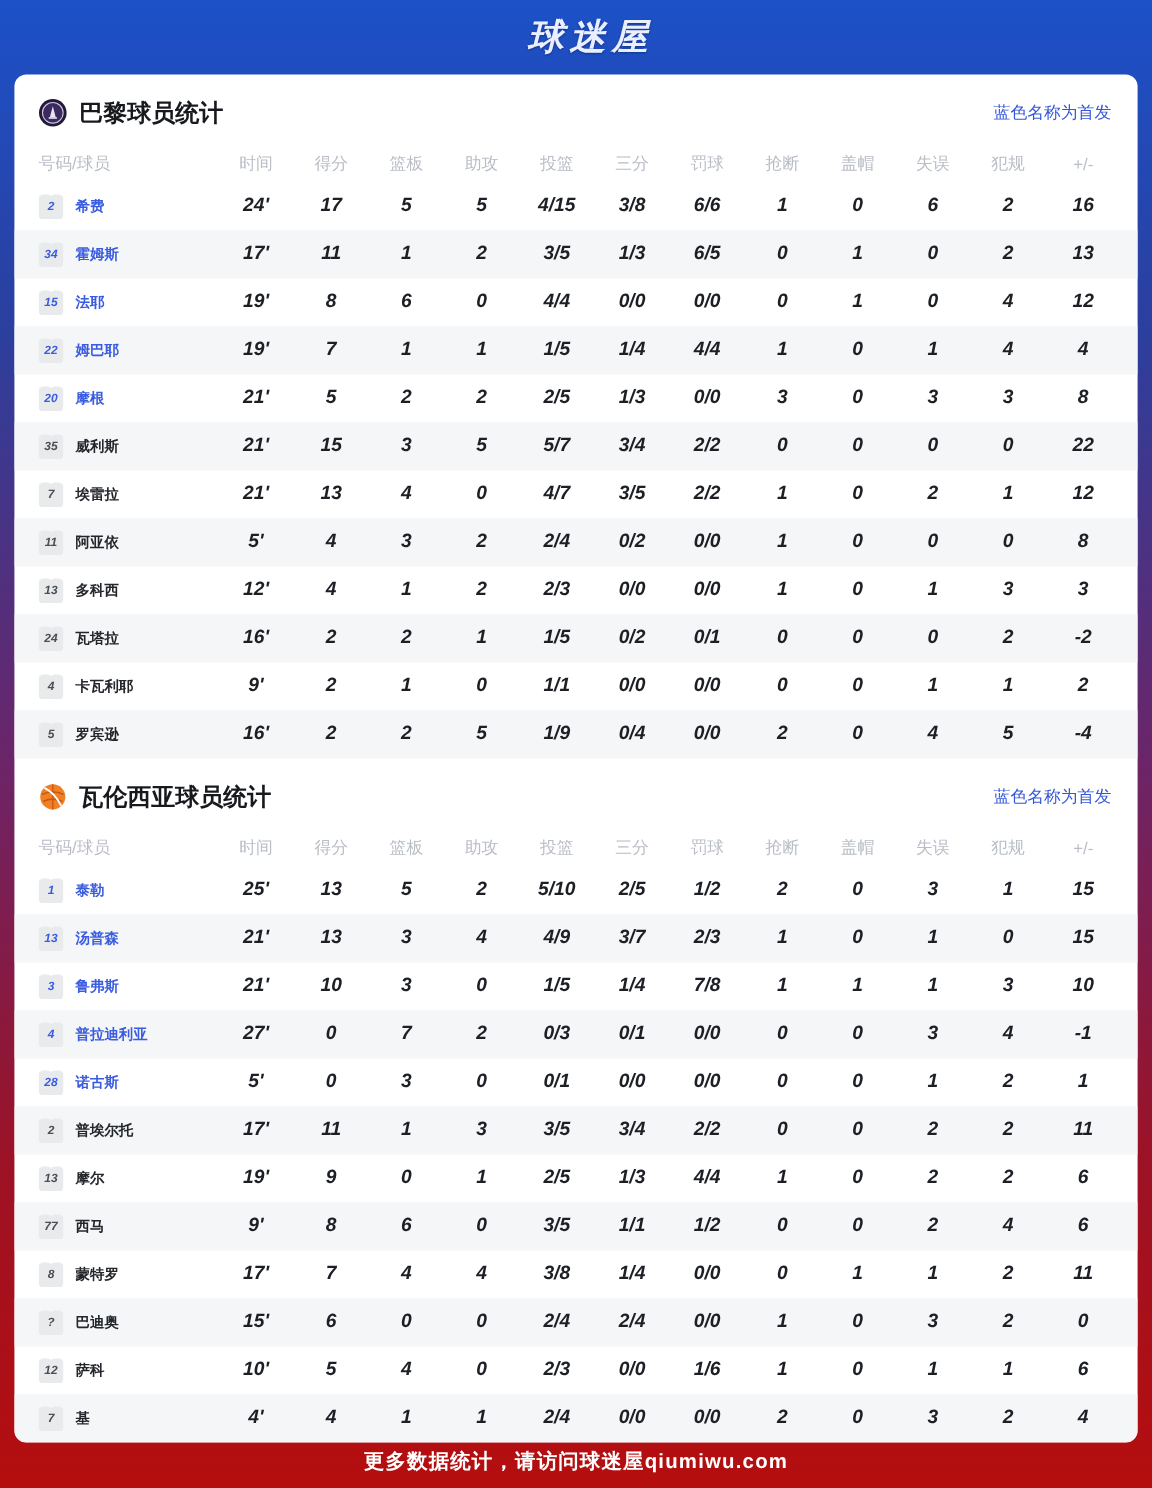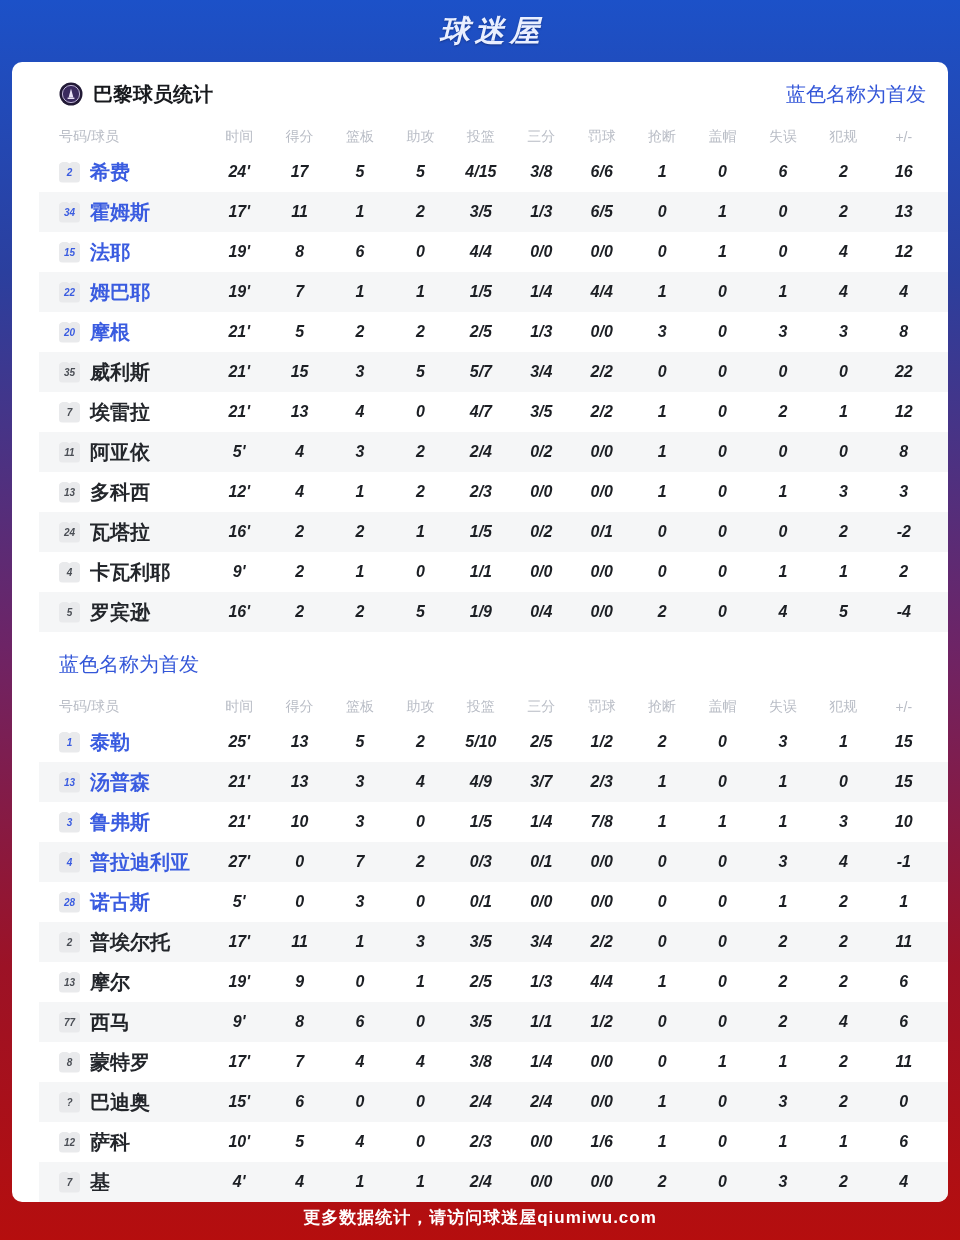--- a/index.html
+++ b/index.html
@@ -11,49 +11,49 @@
   }
   .top-band { height:62px; display:flex; align-items:center; justify-content:center;padding-left:24px; }
   .site-logo {
     color:#e9efff; font-size:30px; font-weight:bold; letter-spacing:5px;
     font-style:italic; text-shadow:0 1px 2px rgba(0,0,30,.35);
   }
   .card {
     position:absolute; left:12px; right:12px; top:62px; bottom:38px;
     background:#ffffff; border-radius:10px; overflow:hidden;
   }
-  .section { padding:4px 0 0 0;margin-left:27px; }
+  .section { padding:4px 0 0 0; }
   .sec-head {
     height:56px; display:flex; align-items:center; justify-content:space-between;
     padding:0 22px 0 20px;
   }
   .sec-head-left { display:flex; align-items:center; gap:10px; }
   .team-logo { width:24px; height:24px; flex:0 0 auto; }
   .sec-title { font-size:20px; font-weight:bold; color:#17191d; }
-  .starter-note { font-size:20px; color:#3356d8; }
+  .starter-note { font-size:14px; color:#3356d8; }
   .grid-row {
     display:grid; grid-template-columns:170px repeat(12,1fr);
     align-items:center; height:40px; padding:0 14px 0 0;
   }
   .cols-row { height:30px; }
   .col-label {
     font-size:14px; color:#b9bdc6; text-align:center;
     white-space:nowrap;
   }
   .col-label.first { text-align:left; padding-left:20px; }
   .row:nth-child(even) { background:#f5f6f7; }
   .cell { font-size:16px; font-weight:600; font-style:italic; color:#1c1f24; text-align:center; white-space:nowrap; }
   .player-cell { display:flex; align-items:center; gap:10px; padding-left:20px; }
   .num-badge {
     width:21px; height:21px; background:#e9eaec; border-radius:4px;
     display:flex; align-items:center; justify-content:center;
     font-size:10px; font-weight:bold; font-style:italic; color:#4a4e55; flex:0 0 auto;
     clip-path:polygon(0 12%,18% 0,34% 0,50% 9%,66% 0,82% 0,100% 12%,100% 100%,0 100%);
   }
-  .player-name { font-size:20px; font-weight:600; color:#23262b; white-space:nowrap; }
+  .player-name { font-size:12px; font-weight:600; color:#23262b; white-space:nowrap; }
   .row.starter .player-name { color:#3a5ce0; }
   .row.starter .num-badge { color:#3a5ce0; }
   .footer-band {
     position:absolute; left:0; right:0; bottom:0; height:46px;
     display:flex; align-items:center; justify-content:center;
   }
   .footer-text { color:#ffffff; font-size:17px; font-weight:bold; letter-spacing:1px; }
 </style>
 </head>
 <body>
@@ -307,20 +307,30 @@
           <div class="cell">0</div>
           <div class="cell">4</div>
           <div class="cell">5</div>
           <div class="cell">-4</div>
         </div>
       </div>
   </div>
 
   <div class="section">
     <div class="sec-head">
+      <div class="sec-head-left">
+        <svg class="team-logo" viewBox="0 0 24 24">
+          <circle cx="12" cy="12" r="10.5" fill="#f08028"></circle>
+          <path d="M3 10 Q12 6 21 10" stroke="#c85a10" stroke-width="1.4" fill="none"></path>
+          <path d="M4 16 Q12 12 20 16" stroke="#c85a10" stroke-width="1.4" fill="none"></path>
+          <path d="M12 1.5 L12 22.5" stroke="#c85a10" stroke-width="1.2"></path>
+          <path d="M5 4.5 Q14 9 19 19.5" stroke="#ffffff" stroke-width="1.6" fill="none"></path>
+        </svg>
+        <div class="sec-title">瓦伦西亚球员统计</div>
+      </div>
       <div class="starter-note">蓝色名称为首发</div>
     </div>
     <div class="grid-row cols-row">
         <span class="col-label first">号码/球员</span>
         <span class="col-label">时间</span>
         <span class="col-label">得分</span>
         <span class="col-label">篮板</span>
         <span class="col-label">助攻</span>
         <span class="col-label">投篮</span>
         <span class="col-label">三分</span>

